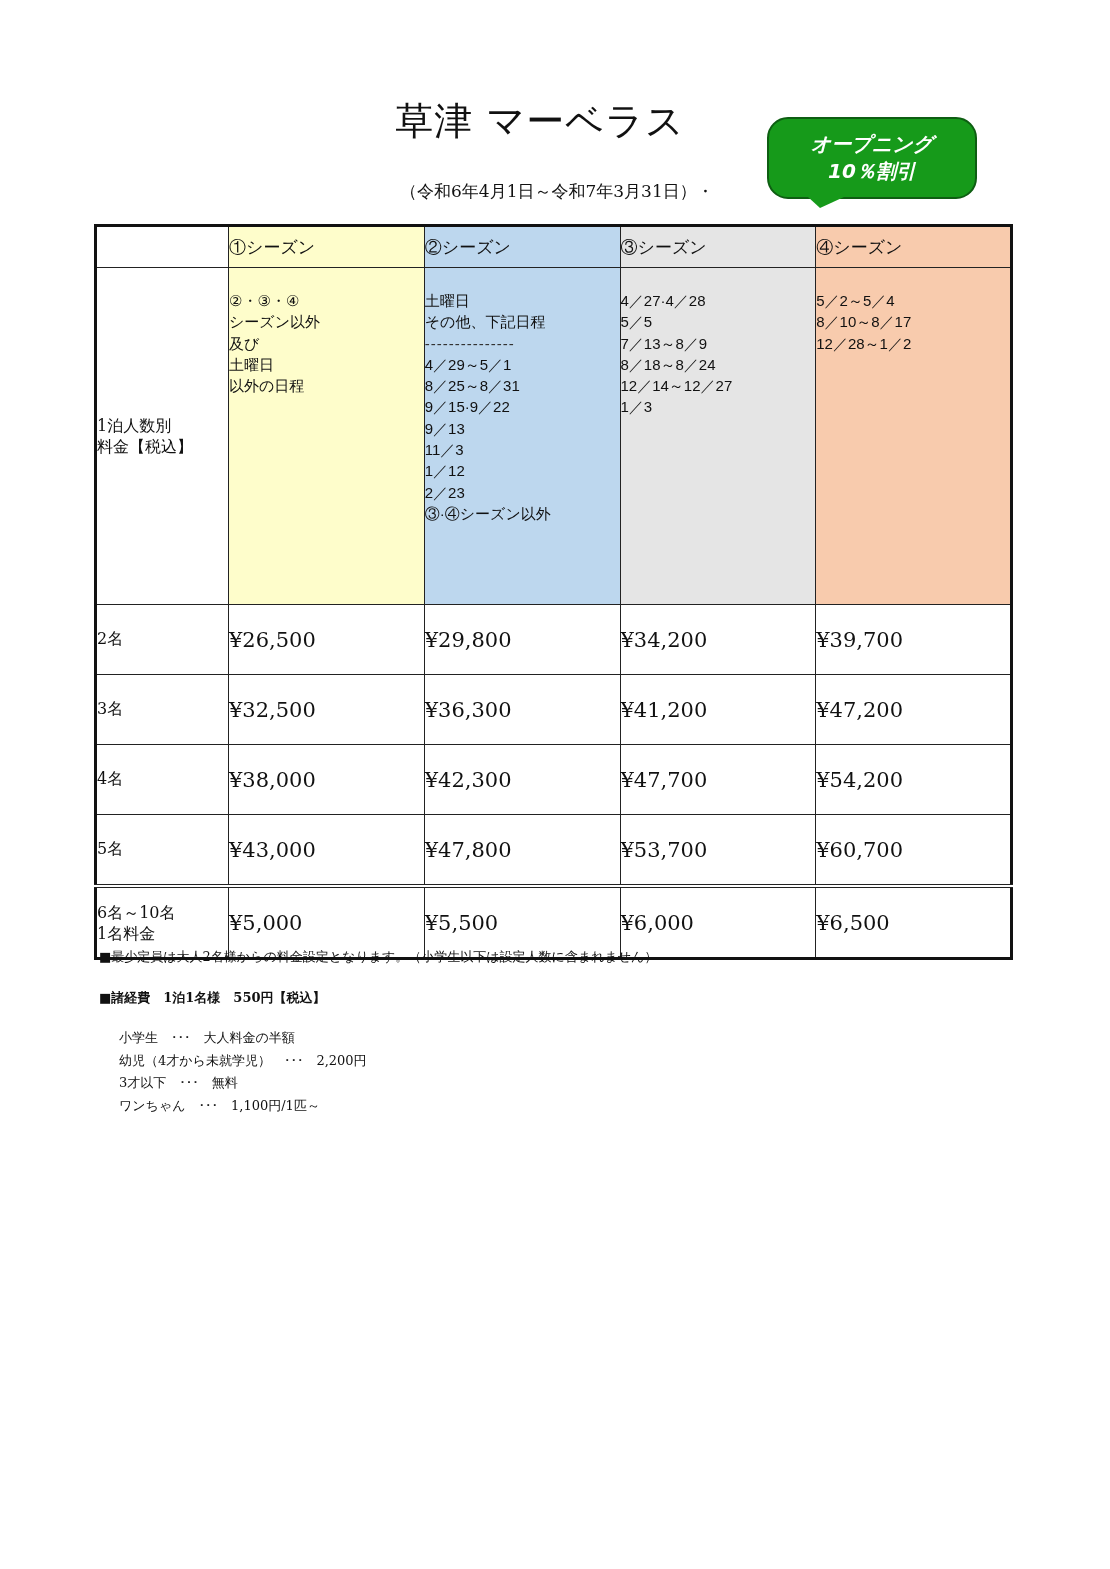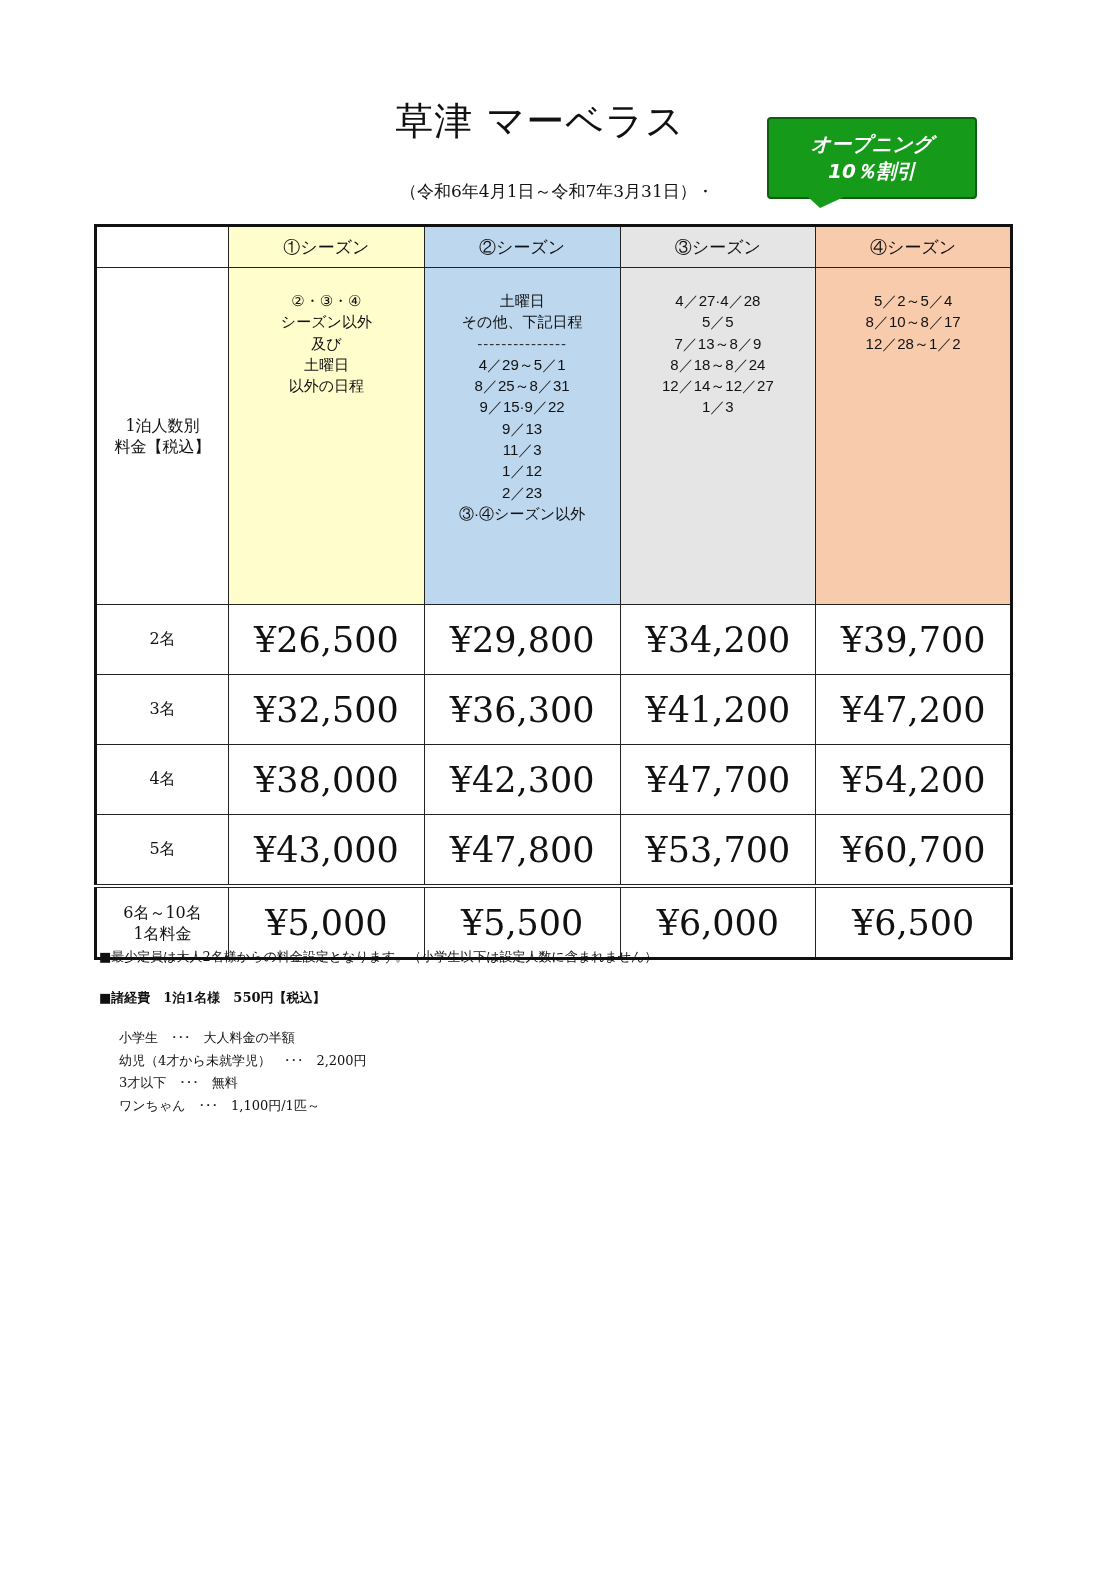--- a/index.html
+++ b/index.html
@@ -3,36 +3,36 @@
 <meta charset="utf-8">
 <style>
   html, body { margin: 0; padding: 0; background: #ffffff; }
   body { width: 1110px; height: 1569px; position: relative; overflow: hidden;
          font-family: "DejaVu Serif", "Liberation Serif", serif; color: #111; }
   .title { position: absolute; left: 0; width: 1110px; top: 96px; text-align: center;
            font-family: "DejaVu Sans", "Liberation Sans", sans-serif; font-size: 38px; letter-spacing: 1px; }
   .title span { margin-left: -30px; }
   .period { position: absolute; left: 400px; top: 180px; font-size: 17px; }
   .badge { position: absolute; left: 767px; top: 117px; width: 210px; height: 82px;
-           background: #169a1a; border: 2px solid #0e5e12; border-radius: 4px; box-sizing: border-box;
+           background: #169a1a; border: 2px solid #0e5e12; border-radius: 21px; box-sizing: border-box;
            color: #fff; font-family: "DejaVu Sans", "Liberation Sans", sans-serif; font-weight: bold;
            text-align: center; font-size: 20px; line-height: 27px; padding-top: 12px; font-style: italic; }
   .badge-tail { position: absolute; left: 808px; top: 197px; width: 0; height: 0;
                 border-left: 12px solid transparent; border-right: 24px solid transparent;
                 border-top: 11px solid #169a1a; }
   table.rates { position: absolute; left: 94px; top: 224px; width: 919px; border-collapse: collapse;
                 border: 3px solid #111; table-layout: fixed; }
-  table.rates td { border: 1.5px solid #222; text-align: center; padding: 0; }
+  table.rates td { border: 1.5px solid #222; text-align: left; padding: 0; }
   .col-label { width: 133px; }
   .hdr td { height: 40px; font-size: 17px; }
   .desc td { height: 336px; vertical-align: top; font-family: Liberation Sans, sans-serif;
              font-size: 15px; line-height: 21.3px; }
   .desc td.rowlabel { vertical-align: middle; font-family: "DejaVu Serif", "Liberation Serif", serif; font-size: 16px; line-height: 21px; }
   .desc .inner { padding-top: 22px; }
-  .price td { height: 69px; font-size: 35px; }
+  .price td { height: 69px; font-size: 21px; }
   .price td.rowlabel { font-size: 16px; }
   .price.last td { border-top: 4px double #222; }
   .last td.rowlabel { line-height: 21px; }
   .s1 { background: #fefdcb; } .s2 { background: #bdd7ee; } .s3 { background: #e5e5e5; } .s4 { background: #f8cbad; }
   .dash { letter-spacing: 1px; color: #333; }
   .notes { position: absolute; left: 99px; top: 946px; font-size: 13px; line-height: 22.5px; }
   .notes .gap { height: 18px; }
   .notes .b { font-weight: bold; }
   .notes .sub { padding-left: 20px; }
 </style>

